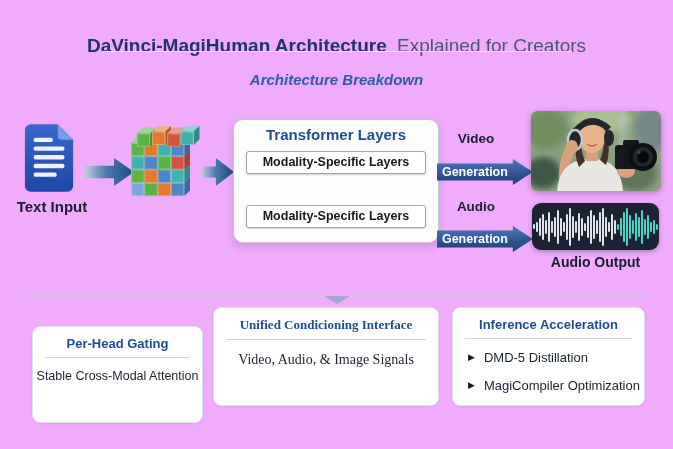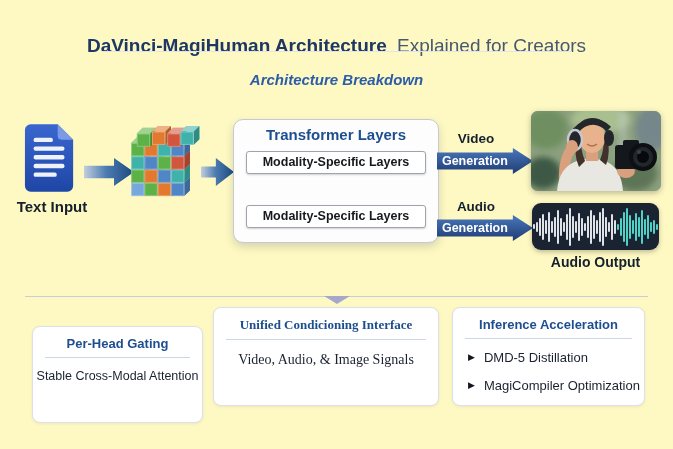--- a/index.html
+++ b/index.html
@@ -1,16 +1,16 @@
 <!DOCTYPE html>
 <html><head>
 <meta charset="utf-8">
 <style>
   html,body{margin:0;padding:0;background:#fff;}
-  .stage{position:relative;width:673px;height:449px;background:#fef9c3;
+  .stage{position:relative;width:673px;height:449px;background:#f0abfc;
          font-family:"Liberation Sans",sans-serif;overflow:hidden;margin:0 auto;}
   .abs{position:absolute;}
 
   
   .title{top:22px;left:0;right:0;text-align:center;font-size:19px;white-space:nowrap;}
   .title .t-bold{font-weight:700;color:#1e3763;}
   .title .t-reg{font-weight:400;color:#47586f;margin-left:5px;}
   .title-rule{top:51px;left:102px;width:470px;height:1px;background:#dde4ef;}
   .subtitle{top:59px;left:0;right:0;text-align:center;font-size:15px;font-weight:700;color:#2b5ca8;font-style:italic;}
 
@@ -36,21 +36,21 @@
   .lb1{top:31px;} .lb2{top:58px;} .lb3{top:85px;}
   .layer-bar.green{background:linear-gradient(180deg,#68b052,#539f3e);border-color:#4d9338;color:#fff;}
 
   
   .gen-label{font-weight:700;font-size:13.5px;color:#15202f;text-align:center;white-space:nowrap;}
   .gl-video{left:437px;top:131px;width:78px;}
   .gl-audio{left:437px;top:199px;width:78px;}
   .gen-arrow{width:96px;height:26px;display:flex;align-items:center;
              background:linear-gradient(180deg,#4a78bc,#1e3c74);
              clip-path:polygon(0 17%,79% 17%,79% 0,100% 50%,79% 100%,79% 83%,0 83%);
-             color:#fff;font-weight:700;font-size:12.5px;}
+             color:#fff;font-weight:700;font-size:12.5px;margin-top:11px;}
   .gen-arrow span{width:79%;text-align:center;}
   .ga-video{left:437px;top:148px;} .ga-audio{left:437px;top:215px;}
 
   
   .photo{left:531px;top:111px;width:130px;height:80px;border-radius:7px;overflow:hidden;
          box-shadow:0 2px 6px rgba(0,0,0,.28);background:#8ba07e;}
   .audio-box{left:532px;top:203px;width:127px;height:47px;background:#1a2332;border-radius:9px;
              display:flex;align-items:center;justify-content:center;box-shadow:0 2px 5px rgba(0,0,0,.25);}
   .wf{display:flex;align-items:center;gap:1px;height:100%;}
   .wf span{width:2px;border-radius:1px;flex:0 0 auto;}

